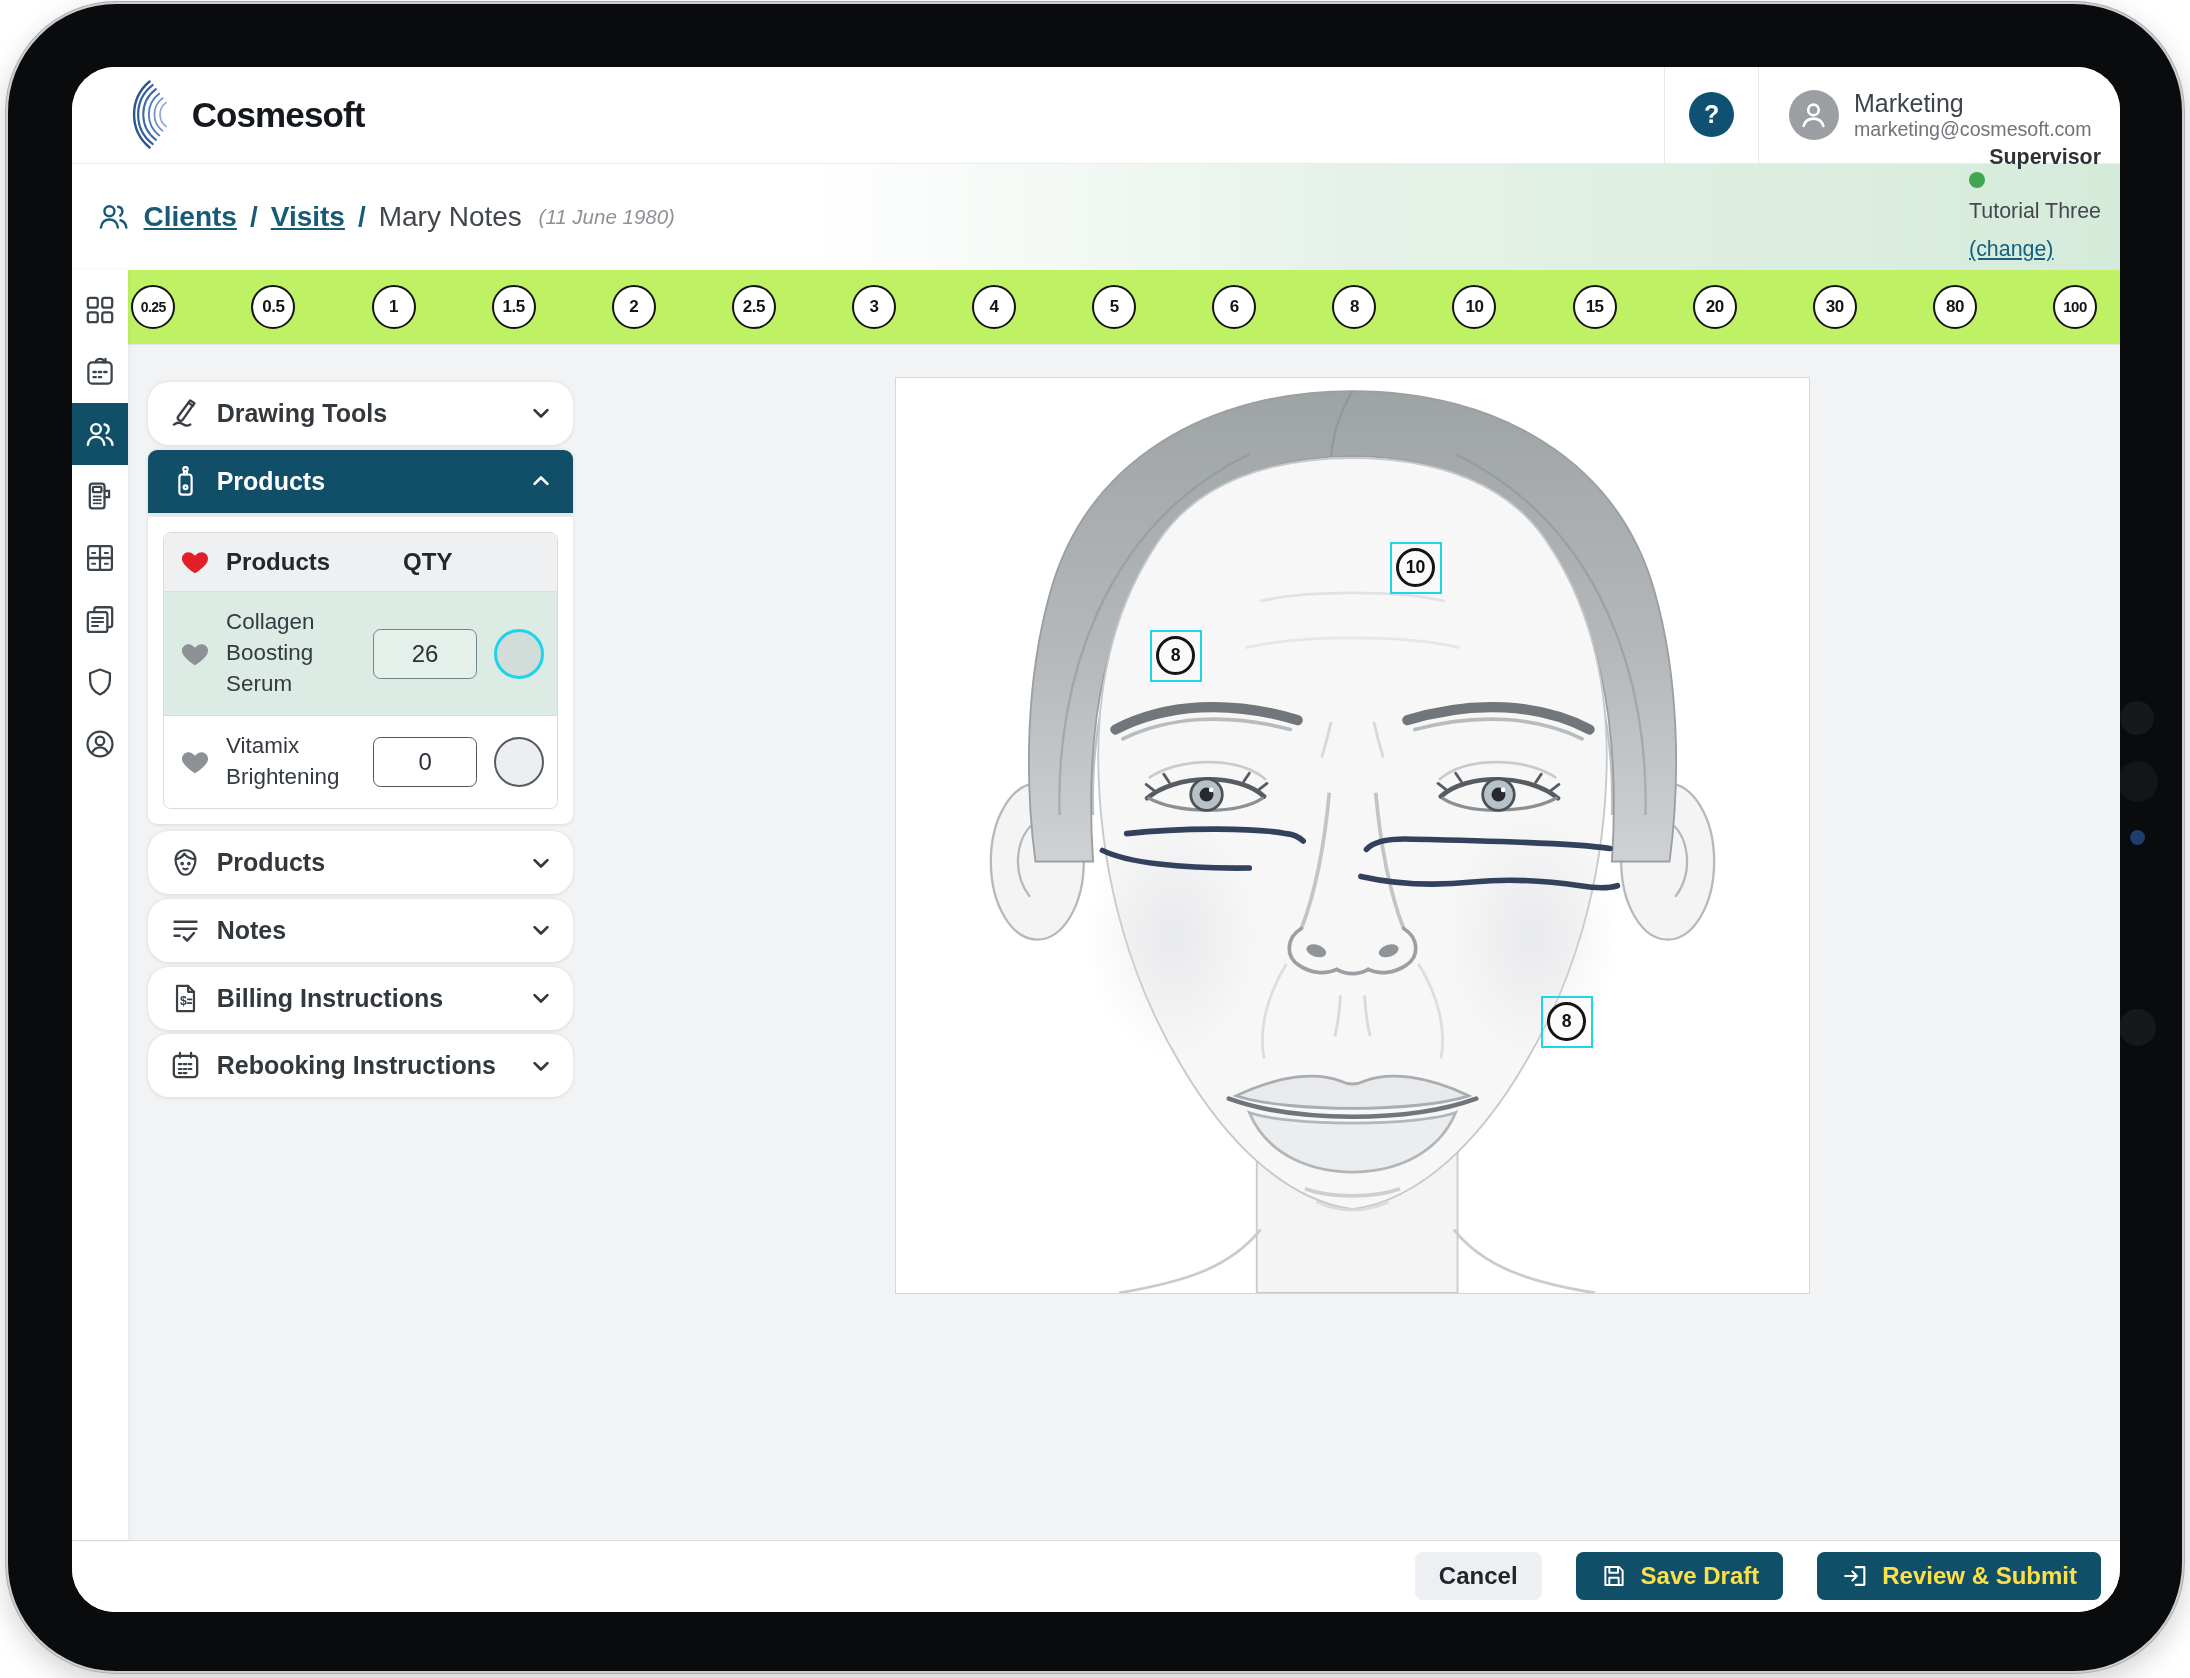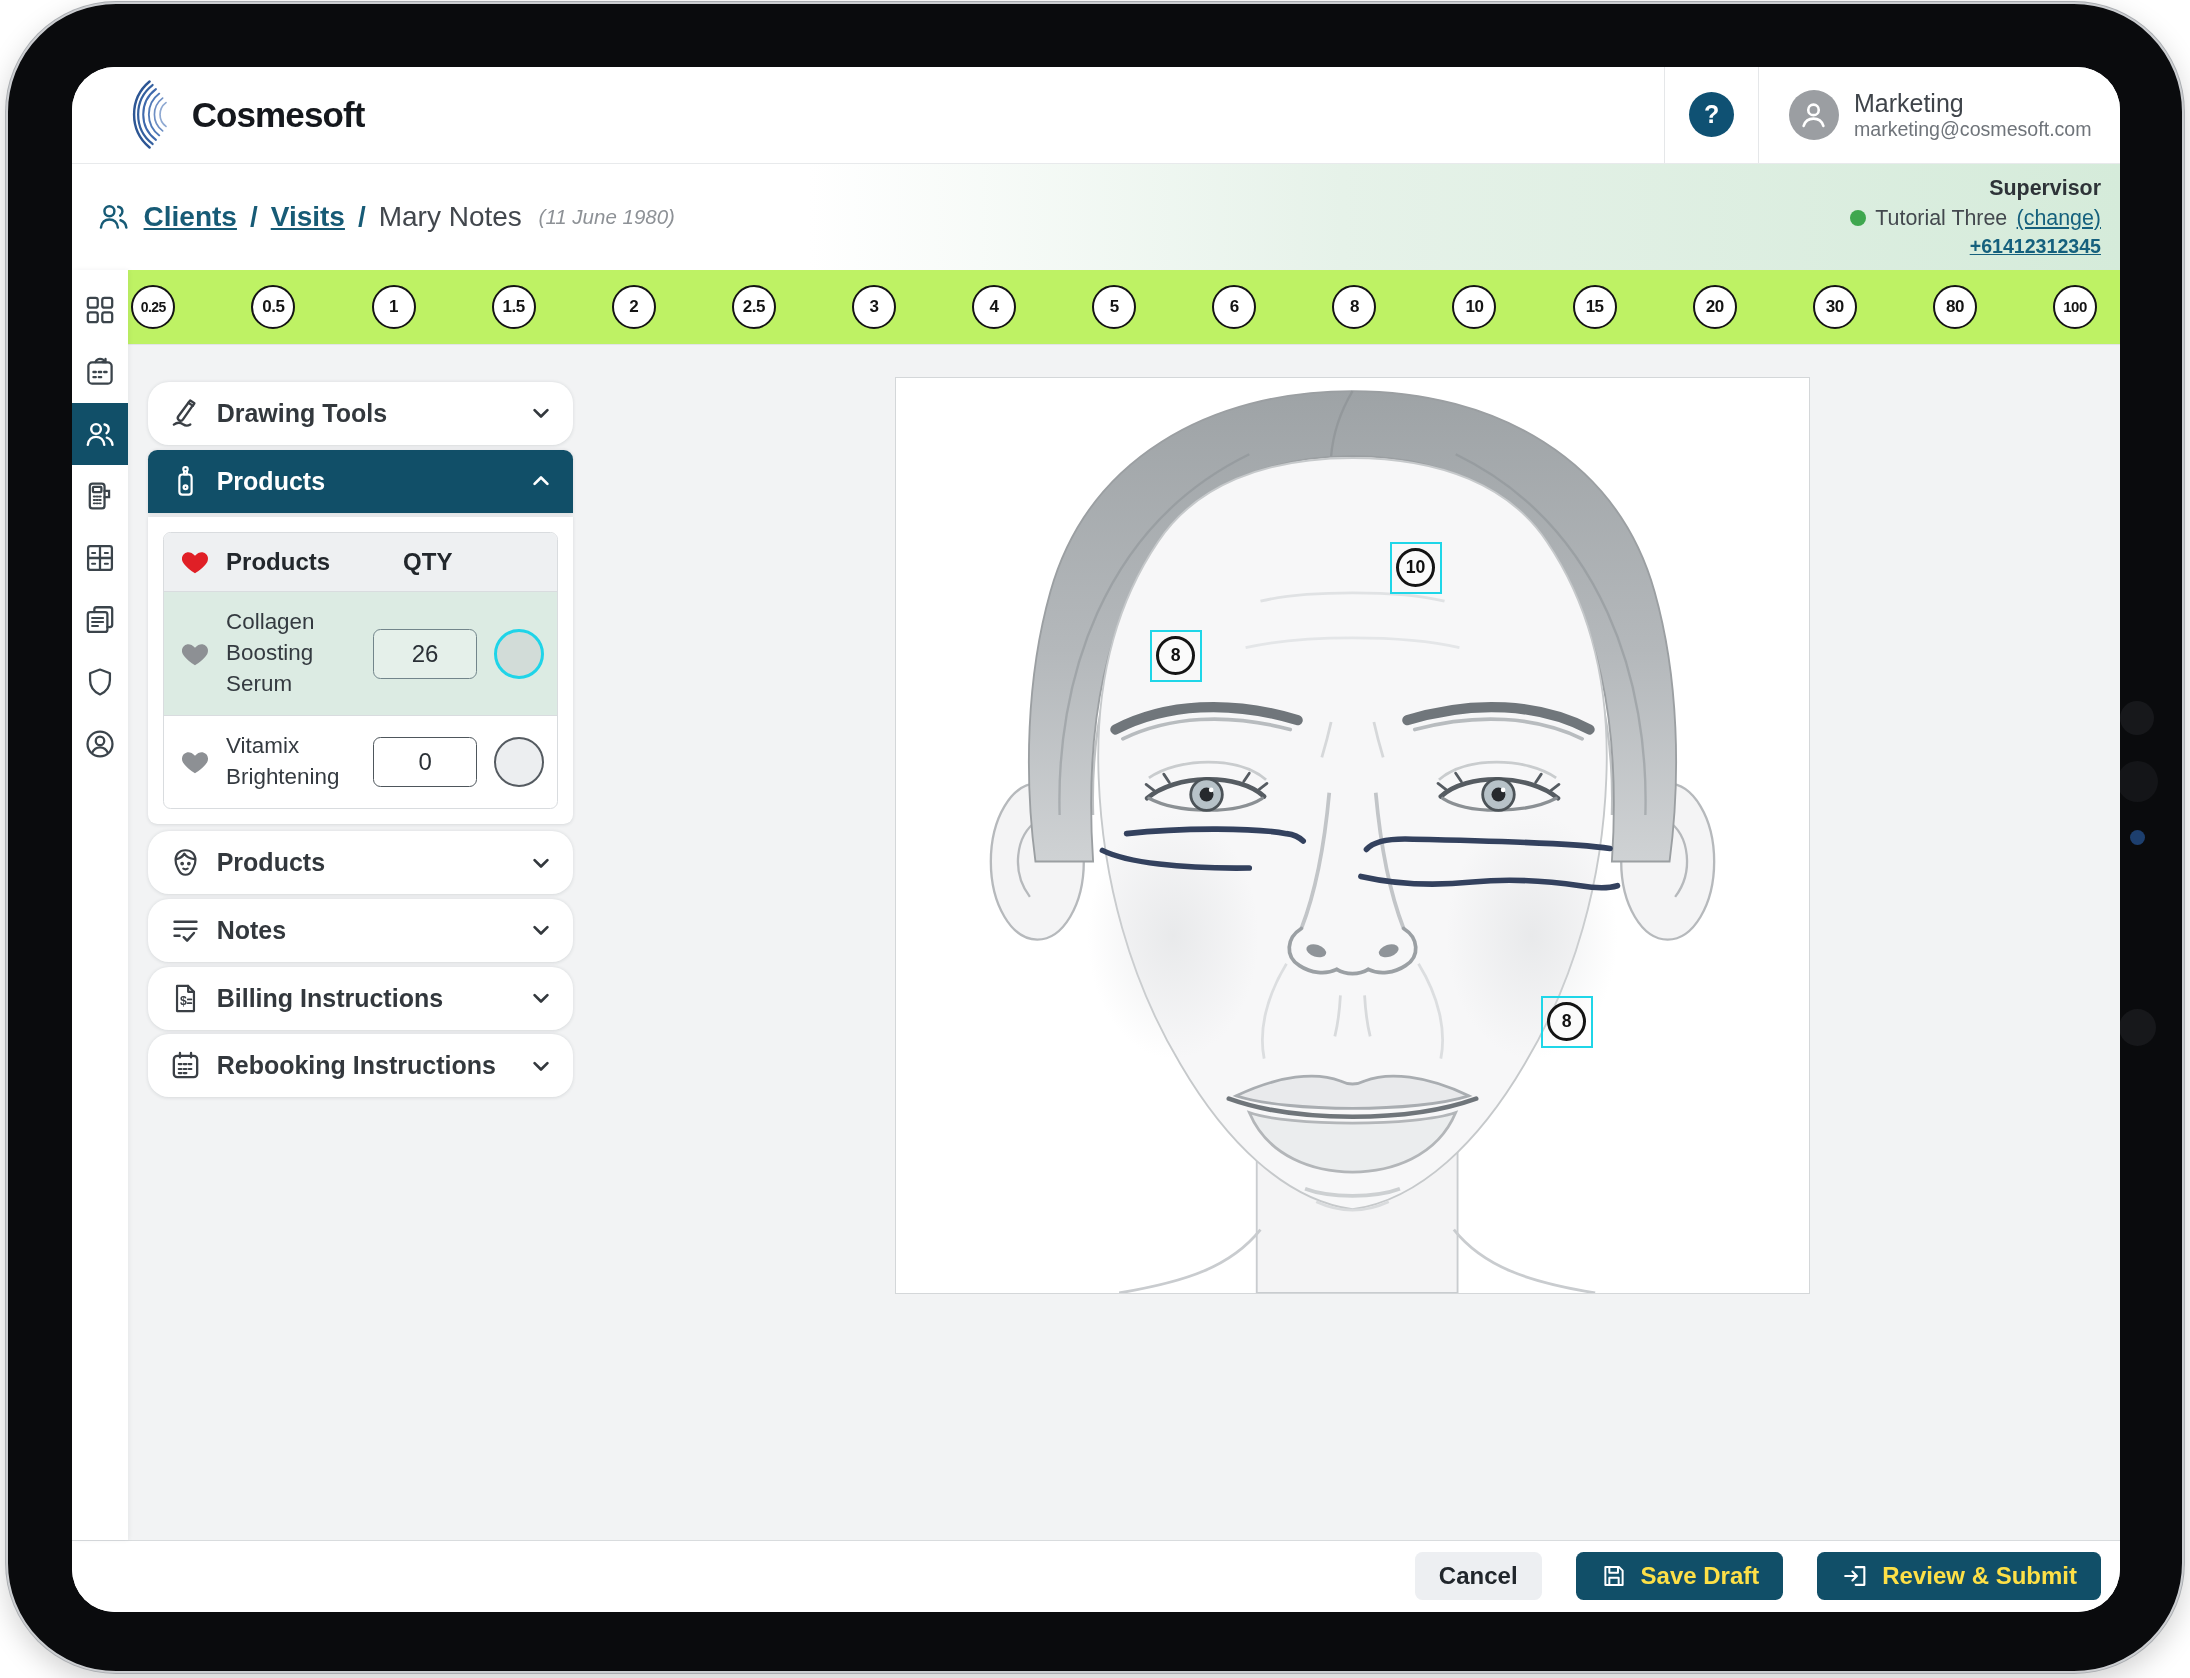--- a/index.html
+++ b/index.html
@@ -34,21 +34,21 @@
   .crumb-bar { position:absolute; left:0; top:97px; width:100%; height:106px;
                background:linear-gradient(90deg,#ffffff 0%,#ffffff 36%,#e6f2e9 62%,#d5ebda 100%);
                display:flex; align-items:center; justify-content:space-between; padding:0 18.6px 0 24px; }
   .crumb-left { display:flex; align-items:center; gap:13px; }
   .crumb-link { font-size:28px; font-weight:700; color:#175b76; text-decoration:underline; cursor:pointer; }
   .crumb-sep { font-size:28px; font-weight:700; color:#175b76; }
   .crumb-current { font-size:28px; color:#42474d; }
   .crumb-dob { font-size:20.5px; color:#8d9196; font-style:italic; margin-left:3.7px; }
   .session { text-align:right; line-height:1.36; }
   .session-role { font-size:21.4px; font-weight:700; color:#2e3338; }
-  .session-line { font-size:21.4px; color:#43484e; display:flex; align-items:center; justify-content:flex-end; gap:9.3px; }
+  .session-line { font-size:21.4px; color:#43484e; display:flex; align-items:flex-start; justify-content:flex-end; gap:9.3px;flex-direction:column; }
   .green-dot { width:16px; height:16px; border-radius:50%; background:#3fa74f; display:inline-block; }
   .session-change { color:#15607d; text-decoration:underline; cursor:pointer; }
   .session-phone { font-size:19.6px; font-weight:700; color:#15607d; text-decoration:underline; cursor:pointer; }
 
   
   .content { position:absolute; left:0; top:203px; width:100%; bottom:72px; background:#f2f3f4; }
   .rail { position:absolute; left:0; top:0; bottom:0; width:56px; background:#fff; box-shadow:1.9px 0 4.7px rgba(25,35,45,.06); z-index:3; display:flex; flex-direction:column; align-items:stretch; padding-top:9.3px; }
   .rail-item { height:62px; display:flex; align-items:center; justify-content:center; color:#3b444b; cursor:pointer; }
   .rail-item.active { background:#114f68; color:#fff; }
 

